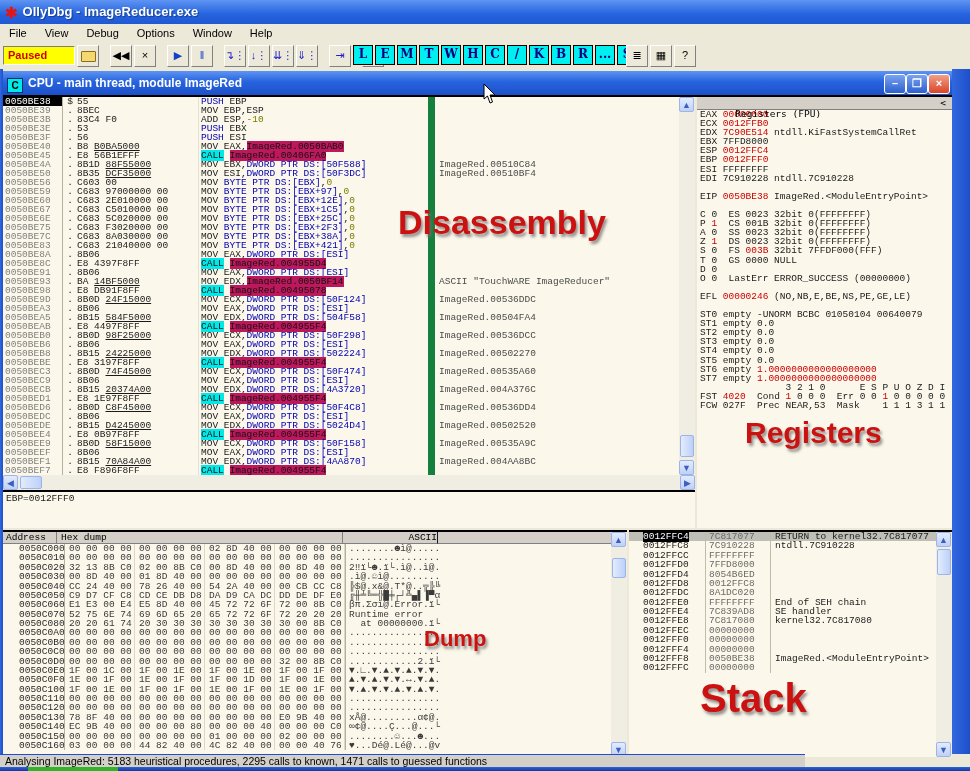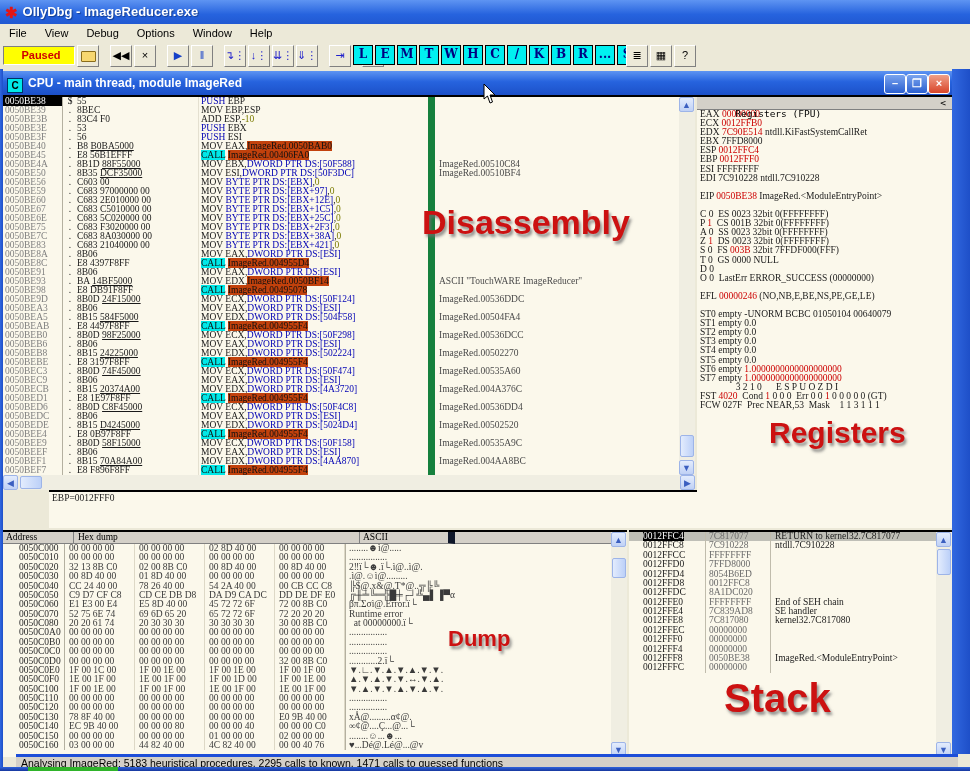--- a/index.html
+++ b/index.html
@@ -1,29 +1,29 @@
 <!DOCTYPE html>
 <html><head>
 <meta charset="utf-8">
 <style>
   html,body{margin:0;padding:0;background:#555;}
   #root{position:relative;width:970px;height:771px;background:#ECE9D8;overflow:hidden;
         font-family:"Liberation Sans",sans-serif;}
-  .mono{font-family:Liberation Serif, serif;}
+  .mono{font-family:Liberation Mono, monospace;}
   
   #titlebar{position:absolute;left:0;top:0;width:970px;height:32px;
     background:linear-gradient(180deg,#5E94F2 0%,#2663DE 45%,#1C50C8 100%);
     color:#fff;font-weight:bold;font-size:13px;line-height:24px;text-shadow:1px 1px 1px #123C90;}
   #appicon{display:inline-block;margin:0 5px 0 5px;color:#E31515;font-size:15px;vertical-align:middle;text-shadow:none;}
   #menubar{position:absolute;left:0;top:24px;width:970px;height:19px;background:#ECE9D8;font-size:11px;}
   .menuitem{display:inline-block;padding:3px 9px 0 9px;color:#000;height:16px;}
   #toolbar{position:absolute;left:0;top:43px;width:970px;height:26px;background:#ECE9D8;}
   #paused{position:absolute;left:3px;top:3px;width:66px;height:17px;background:#FFFF00;
     border-top:1px solid #808080;border-left:1px solid #808080;border-bottom:1px solid #fff;border-right:1px solid #fff;
-    color:#D00000;font-weight:bold;font-size:11px;line-height:17px;padding-left:4px;text-align:center;}
+    color:#D00000;font-weight:bold;font-size:11px;line-height:17px;padding-left:4px;}
   .tbtn{position:relative;display:inline-block;width:20px;height:20px;margin:0 1px;background:#ECE9D8;
     border-top:1px solid #fff;border-left:1px solid #fff;border-bottom:1px solid #808080;border-right:1px solid #808080;
     text-align:center;font-size:11px;line-height:19px;vertical-align:top;overflow:hidden;}
   #iconbtns{position:absolute;left:76px;top:2px;white-space:nowrap;}
   .tgap{margin-left:10px;}
   .folderglyph{display:inline-block;width:13px;height:9px;background:#F7D770;border:1px solid #8A6D1C;border-radius:1px;margin-top:5px;}
   #letterbtns{position:absolute;left:352px;top:2px;white-space:nowrap;}
   .lbtn{display:inline-block;width:18px;height:18px;margin:0 1px;background:#00F0F0;border:1px solid #000;
     color:#000080;font-family:"DejaVu Serif","Liberation Serif",serif;font-weight:bold;font-size:12px;
     text-align:center;line-height:17px;vertical-align:top;}
@@ -41,36 +41,36 @@
   .pane{position:absolute;background:#FBF8EB;overflow:hidden;}
   #disasm{left:3px;top:97px;width:676px;height:378px;}
   .drow{display:flex;height:9px;line-height:9px;font-size:9.5px;white-space:pre;}
   .da{width:60px;color:#7F7F7F;padding-left:2px;box-sizing:border-box;border-right:1px solid #B4B0A0;flex:none;}
   .da.sel{background:#000;color:#fff;}
   .dp{width:14px;text-align:center;color:#1a1a1a;flex:none;}
   .db{width:121px;color:#1a1a1a;flex:none;border-right:1px solid #E4E0D0;}
   .di{width:236px;flex:none;color:#1a1a1a;border-right:7px solid #15803d;padding-left:2px;box-sizing:border-box;}
   .dc{flex:1;color:#4a4a4a;padding-left:4px;}
   .c-k{color:#1a1a1a}.c-b{color:#0000B4}.c-o{color:#7B7B00}.c-r{color:#CC0000}
-  .c-hy{background:#c2410c;color:#111}.c-hc{background:#00E8E8;color:#111}.c-u{text-decoration:underline}
+  .c-hy{background:#be185d;color:#111}.c-hc{background:#00E8E8;color:#111}.c-u{text-decoration:underline}
   
   .sb{position:absolute;background:#F0EEE2;}
   .sbtn{position:absolute;width:15px;height:15px;background:linear-gradient(180deg,#E3ECFD,#C0D1F5);
     border:1px solid #9DB4E8;border-radius:2px;color:#3B5FC0;font-size:9px;text-align:center;line-height:14px;box-sizing:border-box;}
   .sthumb{position:absolute;background:linear-gradient(90deg,#E3ECFD,#BCD0F8);border:1px solid #9DB4E8;border-radius:2px;box-sizing:border-box;}
   #dvscroll{left:679px;top:97px;width:16px;height:378px;}
   #dhscroll{left:3px;top:475px;width:692px;height:15px;}
   #infopane{left:3px;top:490px;width:692px;height:38px;border-top:2px solid #000;
-    font-size:9.5px;line-height:11px;padding:1px 3px;box-sizing:border-box;color:#1a1a1a;margin-left:46px;}
+    font-size:9.5px;line-height:11px;padding:1px 3px;box-sizing:border-box;color:#1a1a1a;}
   
   #dump{left:3px;top:530px;width:608px;height:227px;border-top:2px solid #000;box-sizing:border-box;}
   .dumphdr{display:flex;height:12px;font-size:9.5px;line-height:11px;background:#D4D0C8;white-space:pre;color:#000;}
-  .hc1{width:71px;border-right:1px solid #808080;border-bottom:1px solid #808080;padding-left:3px;box-sizing:border-box;flex:none;}
+  .hc1{width:54px;border-right:1px solid #808080;border-bottom:1px solid #808080;padding-left:3px;box-sizing:border-box;flex:none;}
   .hc2{width:286px;border-right:1px solid #808080;border-bottom:1px solid #808080;padding-left:4px;box-sizing:border-box;flex:none;}
-  .hc3{width:95px;border-right:7px solid #0f172a;border-bottom:1px solid #808080;padding-left:3px;box-sizing:border-box;flex:none;}
+  .hc3{width:95px;border-right:1px solid #0f172a;border-bottom:1px solid #808080;padding-left:3px;box-sizing:border-box;flex:none;text-align:right;}
   .hc4{flex:1;border-bottom:1px solid #808080;}
   .mrow{display:flex;height:9.39px;line-height:9.39px;font-size:9.5px;white-space:pre;}
   .ma{width:62px;color:#2a2a2a;padding-left:16px;box-sizing:border-box;border-right:1px solid #B4B0A0;flex:none;}
   .mg{display:inline-block;width:70px;color:#3a3a3a;border-right:1px solid #DDD8C6;padding-left:4px;box-sizing:border-box;flex:none;}
   .mg:last-of-type{border-right:none;}
   .mt{width:95px;border-left:1px solid #B4B0A0;color:#3a3a3a;padding-left:3px;box-sizing:border-box;flex:none;}
   #dumpvscroll{left:611px;top:530px;width:16px;height:227px;border-top:2px solid #000;box-sizing:border-box;}
   
   #stack{left:629px;top:530px;width:307px;height:227px;border-top:2px solid #000;box-sizing:border-box;}
   .srow{display:flex;height:9.39px;line-height:9.39px;font-size:9.5px;white-space:pre;}
@@ -81,26 +81,26 @@
   .sc{flex:1;color:#1a1a1a;padding-left:4px;}
   #stackvscroll{left:936px;top:530px;width:16px;height:227px;border-top:2px solid #000;box-sizing:border-box;}
   
   #regs{left:697px;top:97px;width:255px;height:431px;}
   #reghdr{height:12px;background:#D4D0C8;border-bottom:1px solid #808080;font-size:9.5px;line-height:11px;
     padding-left:4px;color:#000;font-family:"DejaVu Sans Mono",monospace;position:relative;white-space:pre;}
   #regcollapse{position:absolute;right:6px;top:0;}
   .rline{height:9.1px;line-height:9.1px;font-size:9.5px;white-space:pre;padding-left:3px;color:#3a3a3a;}
   
   .blueedge{position:absolute;background:linear-gradient(90deg,#3168E0,#1E4FC8);}
-  #statusbar{position:absolute;left:16px;top:754px;width:942px;height:13px;background:#D4D0C8;
-    border-top:3px solid #1d4ed8;font-size:10.5px;line-height:12px;padding-left:5px;color:#000;box-sizing:border-box;}
+  #statusbar{position:absolute;left:0px;top:754px;width:805px;height:13px;background:#D4D0C8;
+    border-top:1px solid #1d4ed8;font-size:10.5px;line-height:12px;padding-left:5px;color:#000;box-sizing:border-box;}
   #bottomstrip{position:absolute;left:0;top:767px;width:970px;height:4px;background:linear-gradient(180deg,#2E62DC,#17379E);}
   #progressgreen{position:absolute;left:28px;top:0;width:90px;height:4px;background:#2FB42A;}
   .annot{position:absolute;color:#CC1111;font-weight:bold;font-family:"Liberation Sans",sans-serif;
-    text-shadow:2px 3px 3px rgba(110,110,110,0.75);letter-spacing:0px;margin-left:24px;}
+    text-shadow:2px 3px 3px rgba(110,110,110,0.75);letter-spacing:0px;}
   #cursor{position:absolute;left:483px;top:84px;width:14px;height:20px;z-index:50;}
 </style>
 </head>
 <body>
 
 <div id="root">
 
   <div id="titlebar">
     <span id="appicon">✱</span><span>OllyDbg - ImageReducer.exe</span>
   </div>
@@ -271,21 +271,21 @@
         <div class="rline"><span class="c-k">ST0 empty -UNORM BCBC 01050104 00640079</span></div>
         <div class="rline"><span class="c-k">ST1 empty 0.0</span></div>
         <div class="rline"><span class="c-k">ST2 empty 0.0</span></div>
         <div class="rline"><span class="c-k">ST3 empty 0.0</span></div>
         <div class="rline"><span class="c-k">ST4 empty 0.0</span></div>
         <div class="rline"><span class="c-k">ST5 empty 0.0</span></div>
         <div class="rline"><span class="c-k">ST6 empty </span><span class="c-r">1.0000000000000000000</span></div>
         <div class="rline"><span class="c-k">ST7 empty </span><span class="c-r">1.0000000000000000000</span></div>
         <div class="rline"><span class="c-k">               3 2 1 0      E S P U O Z D I</span></div>
         <div class="rline"><span class="c-k">FST </span><span class="c-r">4020</span><span class="c-k">  Cond </span><span class="c-r">1</span><span class="c-k"> 0 0 0  Err 0 0 </span><span class="c-r">1</span><span class="c-k"> 0 0 0 0 0 (GT)</span></div>
-        <div class="rline"><span class="c-k">FCW 027F  Prec NEAR,53  Mask    1 1 3 1 1 1</span></div>
+        <div class="rline"><span class="c-k">FCW 027F  Prec NEAR,53  Mask    1 1 1 3 1 1</span></div>
       </div>
   </div>
 
   <div class="blueedge" style="left:0;top:69px;width:3px;height:698px"></div>
   <div class="blueedge" style="left:952px;top:69px;width:18px;height:685px"></div>
 
   <div id="statusbar">
     <span>Analysing ImageRed: 5183 heuristical procedures, 2295 calls to known, 1471 calls to guessed functions</span>
   </div>
   <div id="bottomstrip">

